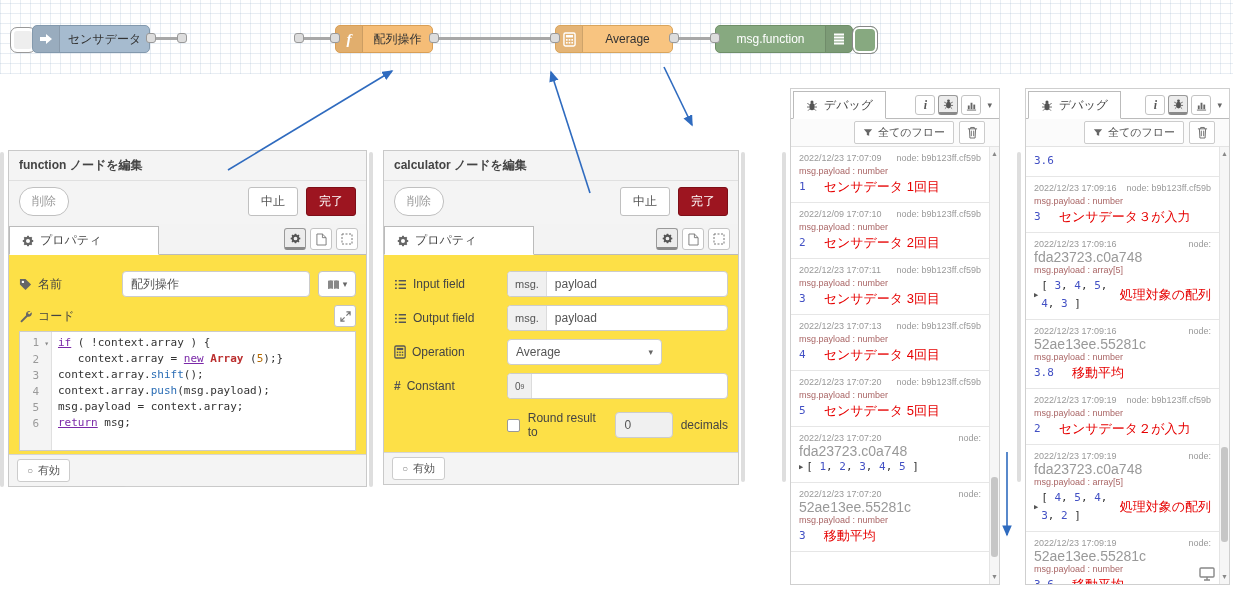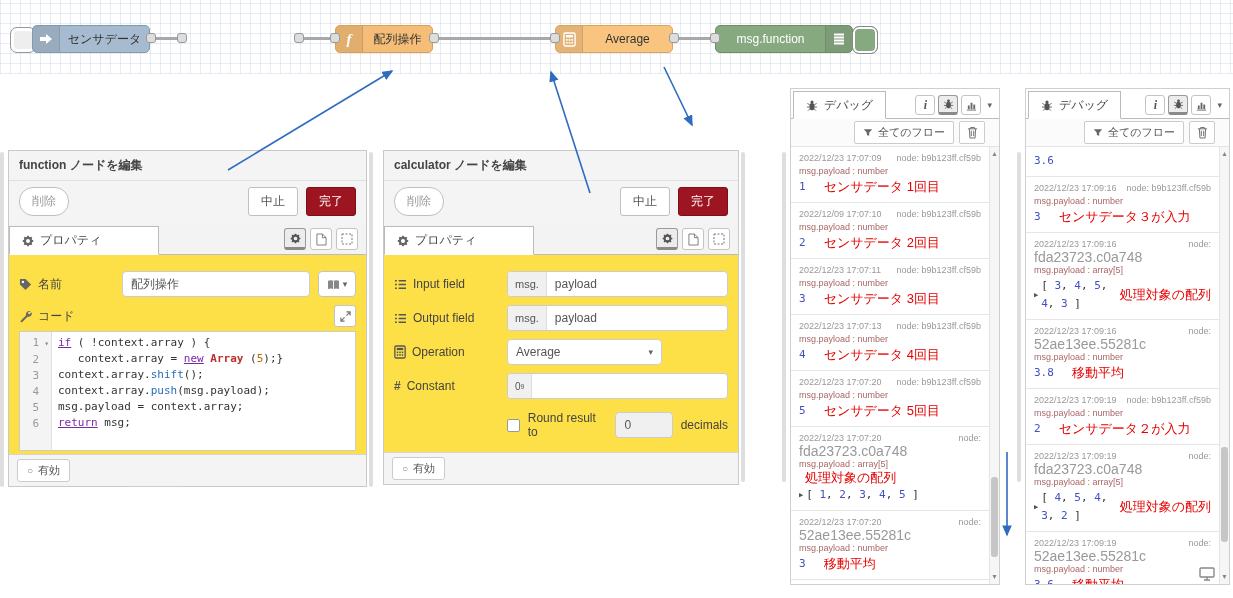--- a/index.html
+++ b/index.html
@@ -537,21 +537,20 @@
             <span class="num">5</span>
             <span class="annot">センサデータ 5回目</span>
           </div>
         </div>
         <div class="dbg-msg">
           <div class="dbg-meta">
             <span>2022/12/23 17:07:20</span>
             <span>node: </span>
           </div>
           <div class="dbg-nodeid">fda23723.c0a748</div>
-          <div class="dbg-path">msg.payload : array[5]<span class="annot tight">処理対象の配列</span></div>
           <div class="dbg-val">
             <span class="acaret">▶</span>
             <span>[ <span class="num">1</span>, <span class="num">2</span>, <span class="num">3</span>, <span class="num">4</span>, <span class="num">5</span> ]</span>
           </div>
         </div>
         <div class="dbg-msg">
           <div class="dbg-meta">
             <span>2022/12/23 17:07:20</span>
             <span>node: </span>
           </div>

